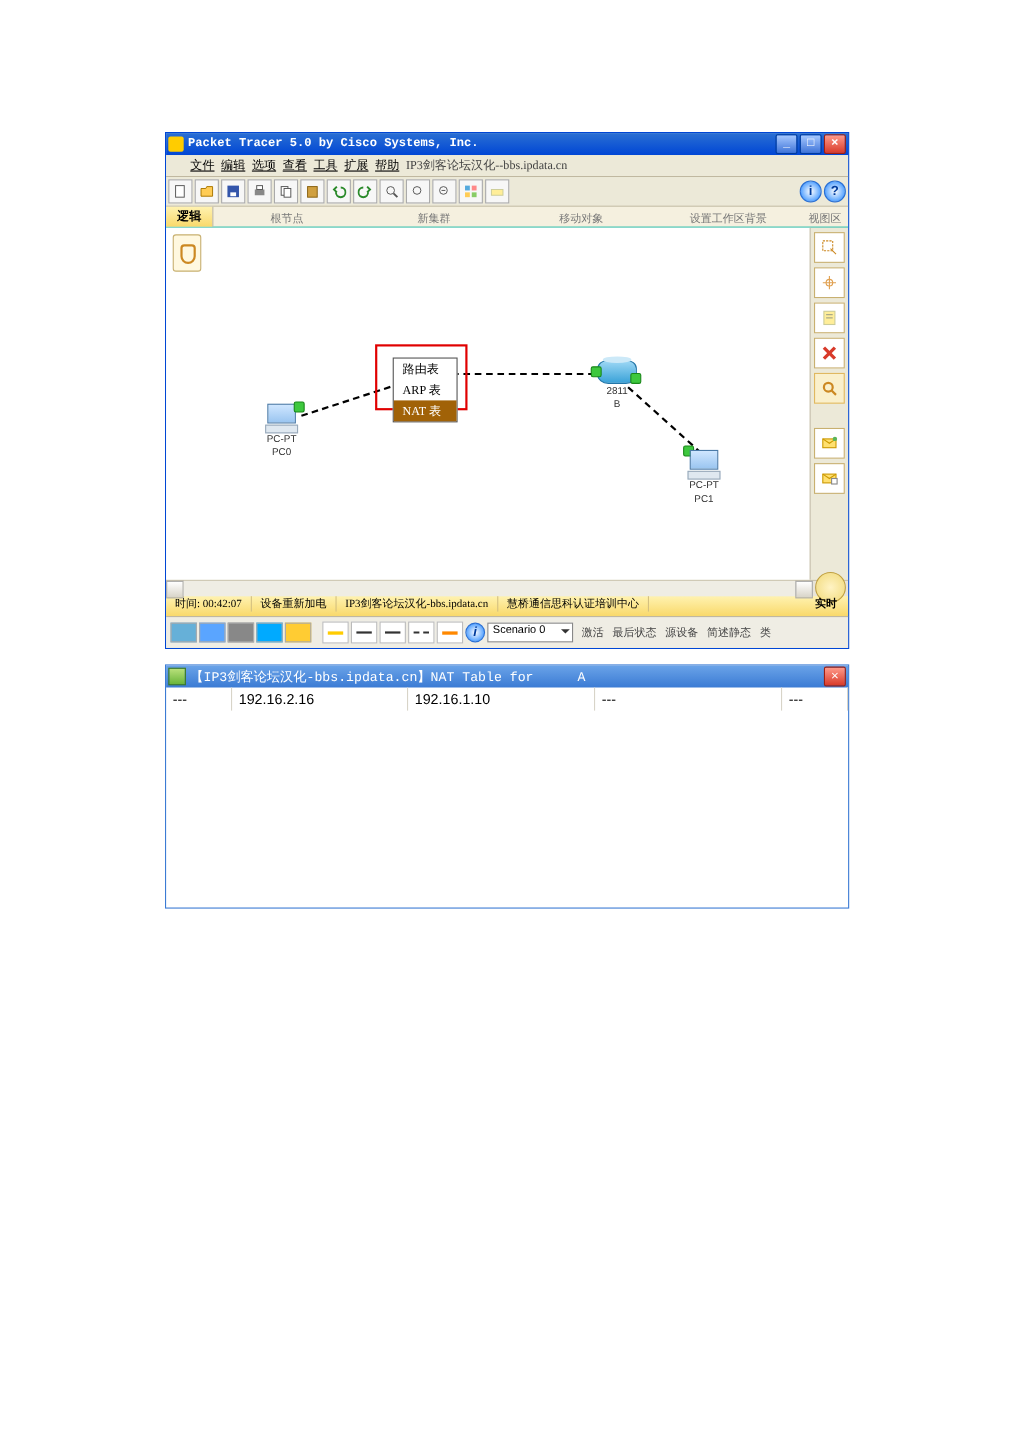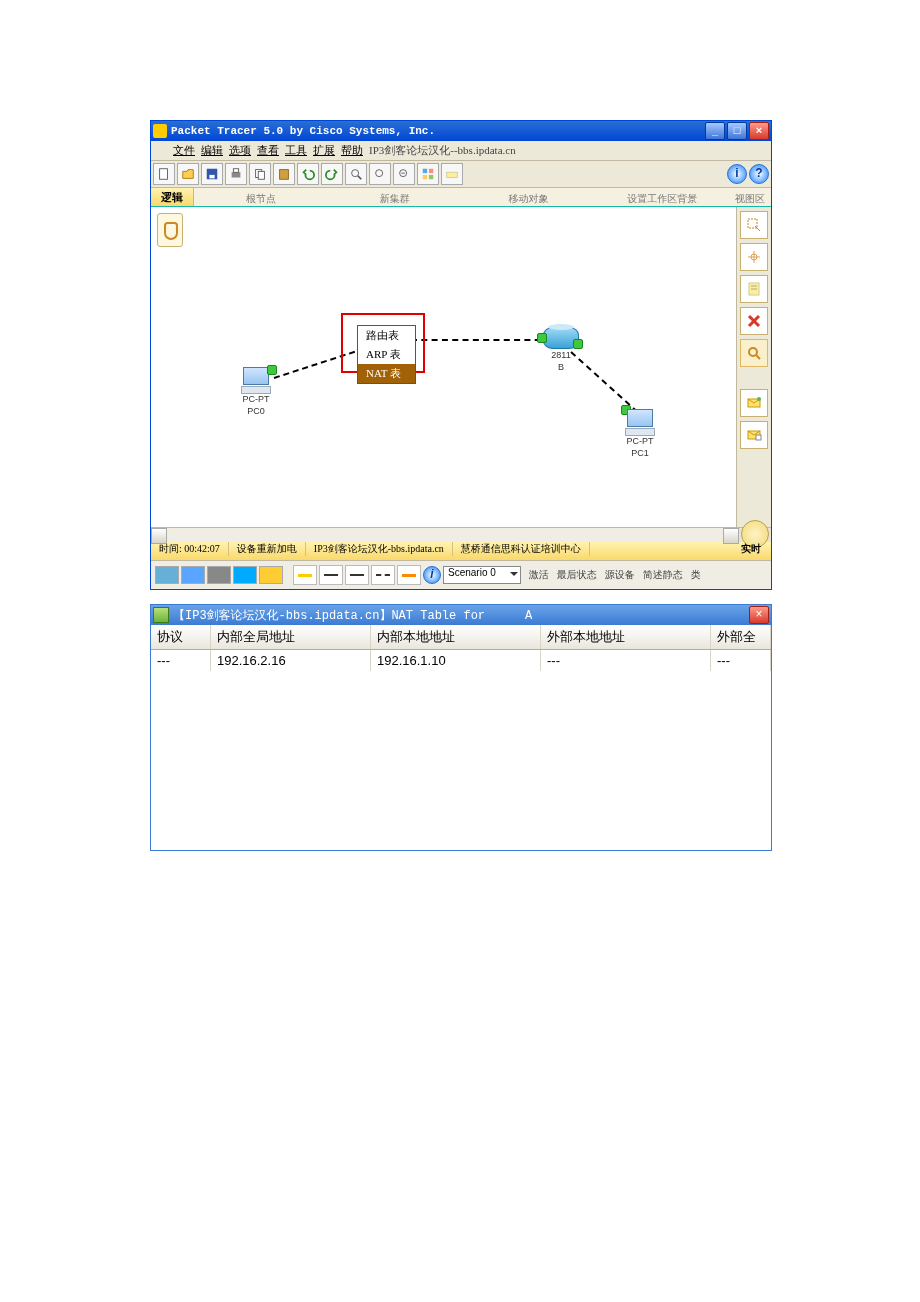--- a/index.html
+++ b/index.html
@@ -373,27 +373,20 @@
     </div>
 
     <div class="nat-window">
       <div class="nat-title">
         <span class="ti"></span>
         <span class="tt">
           <span>【IP3剑客论坛汉化-bbs.ipdata.cn】NAT Table for</span><span class="a">A</span>
         </span>
         <div class="cl">×</div>
       </div>
-      <div class="nat-head">
-        <div class="col c-proto">协议</div>
-        <div class="col c-ig">内部全局地址</div>
-        <div class="col c-il">内部本地地址</div>
-        <div class="col c-ol">外部本地地址</div>
-        <div class="col c-og">外部全</div>
-      </div>
       <div class="nat-body">
         <div class="nat-row">
           <div class="col c-proto">---</div>
           <div class="col c-ig">192.16.2.16</div>
           <div class="col c-il">192.16.1.10</div>
           <div class="col c-ol">---</div>
           <div class="col c-og">---</div>
         </div>
       </div>
     </div>

